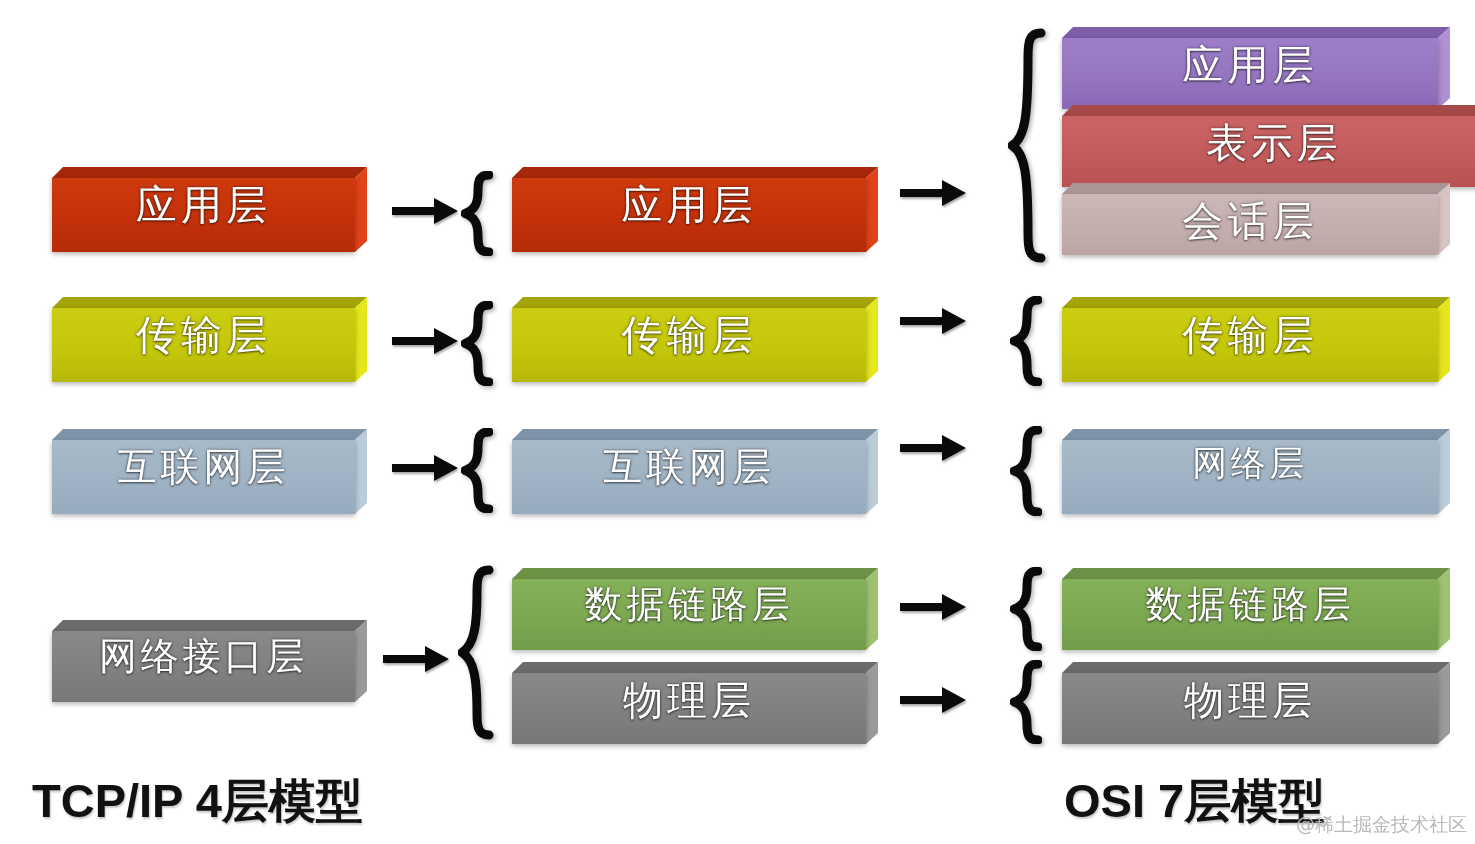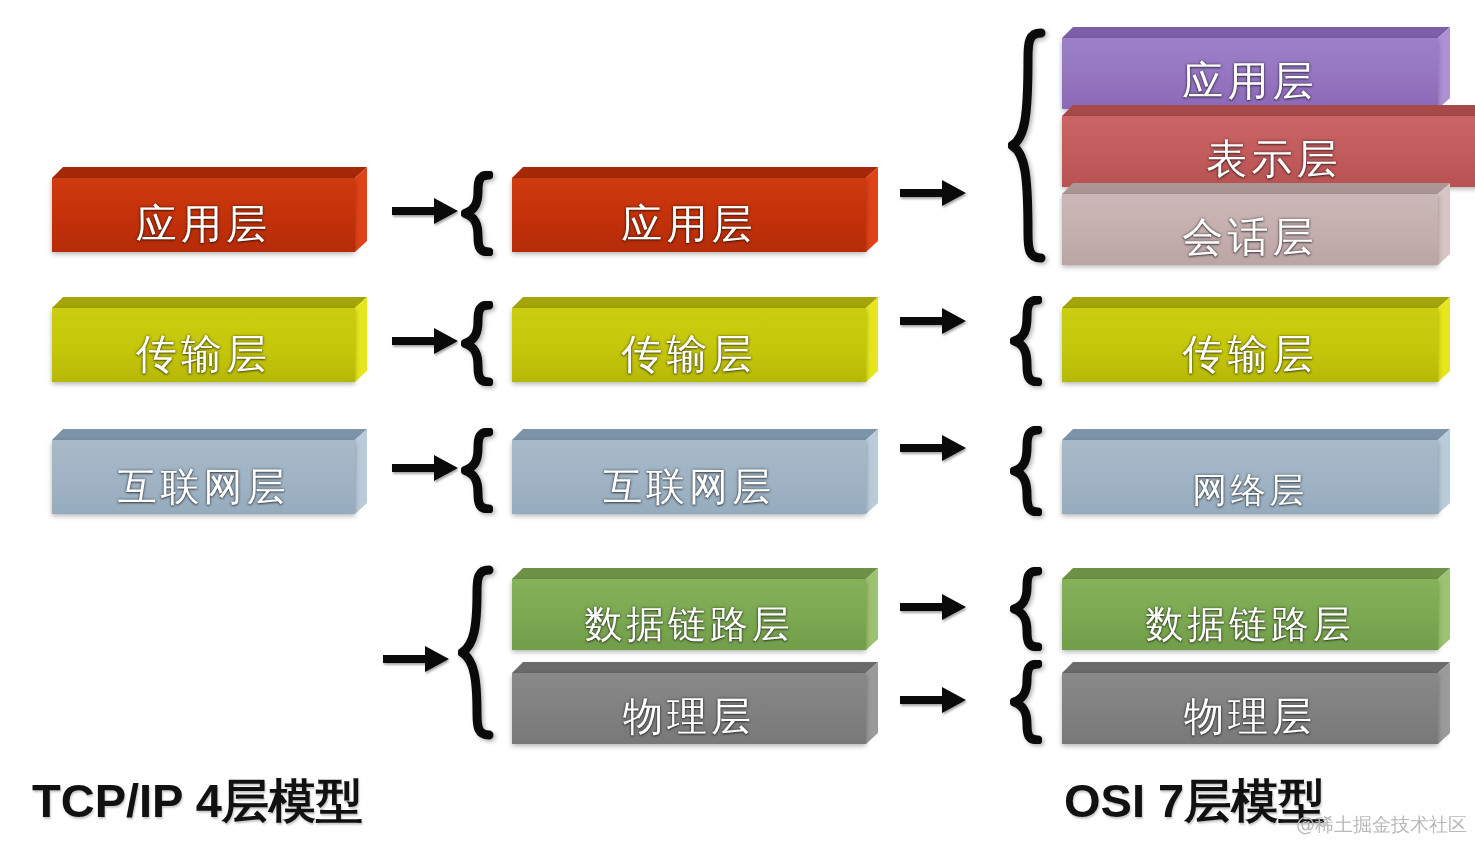--- a/index.html
+++ b/index.html
@@ -27,21 +27,21 @@
     position: absolute;
     box-sizing: border-box;
   }
   .box .front {
     position: absolute;
     left: 0;
     right: 12px;
     top: 11px;
     bottom: 0;
     display: flex;
-    align-items: flex-end;
+    align-items: flex-start;
     justify-content: center;
     box-shadow: 0 2px 5px rgba(0,0,0,0.30);
   }
   .box .top {
     position: absolute;
     left: 0;
     top: 0;
     width: 100%;
     height: 11px;
     clip-path: polygon(11px 0, 100% 0, calc(100% - 12px) 100%, 0 100%);
@@ -123,20 +123,27 @@
   </div>
 
   <div class="box" style="left:52px; top:429px; width:315px; height:85px;">
     <div class="top" style="background:#7d94a8;"></div>
     <div class="side" style="background:#bacbd9;"></div>
     <div class="front" style="background:linear-gradient(180deg,#a8bac9 0%,#9fb3c4 55%,#96abbd 100%);">
       <span class="label" style="font-size:39px;">互联网层</span>
     </div>
   </div>
 
+  <div class="box" style="left:52px; top:620px; width:315px; height:82px;">
+    <div class="top" style="background:#6b6b6b;"></div>
+    <div class="side" style="background:#9a9a9a;"></div>
+    <div class="front" style="background:linear-gradient(180deg,#898989 0%,#808080 55%,#787878 100%);">
+      <span class="label" style="font-size:38px;">网络接口层</span>
+    </div>
+  </div>
 
   <div class="arrow" style="left:392px; top:196px;">
     <svg width="66" height="30" viewBox="0 0 66 30">
         <path d="M0 11 H42 V2 L66 15 L42 28 V19 H0 Z" fill="#0a0a0a"></path>
       </svg>
   </div>
   <div class="arrow" style="left:392px; top:326px;">
     <svg width="66" height="30" viewBox="0 0 66 30">
         <path d="M0 11 H42 V2 L66 15 L42 28 V19 H0 Z" fill="#0a0a0a"></path>
       </svg>
@@ -275,21 +282,21 @@
   </div>
 
   <div class="box" style="left:1062px; top:105px; width:436px; height:82px;">
     <div class="top" style="background:#a84949;"></div>
     <div class="side" style="background:#d87878;"></div>
     <div class="front" style="background:linear-gradient(180deg,#cb6464 0%,#c25b5b 55%,#b85252 100%);">
       <span class="label" style="font-size:41px;">表示层</span>
     </div>
   </div>
 
-  <div class="box" style="left:1062px; top:183px; width:388px; height:82px;">
+  <div class="box" style="left:1062px; top:183px; width:388px; height:72px;">
     <div class="top" style="background:#ab9696;"></div>
     <div class="side" style="background:#d7c5c5;"></div>
     <div class="front" style="background:linear-gradient(180deg,#ccb8b8 0%,#c4aeae 55%,#bba4a4 100%);">
       <span class="label" style="font-size:41px;">会话层</span>
     </div>
   </div>
 
   <div class="box" style="left:1062px; top:297px; width:388px; height:85px;">
     <div class="top" style="background:#a3a508;"></div>
     <div class="side" style="background:#e5e71c;"></div>

